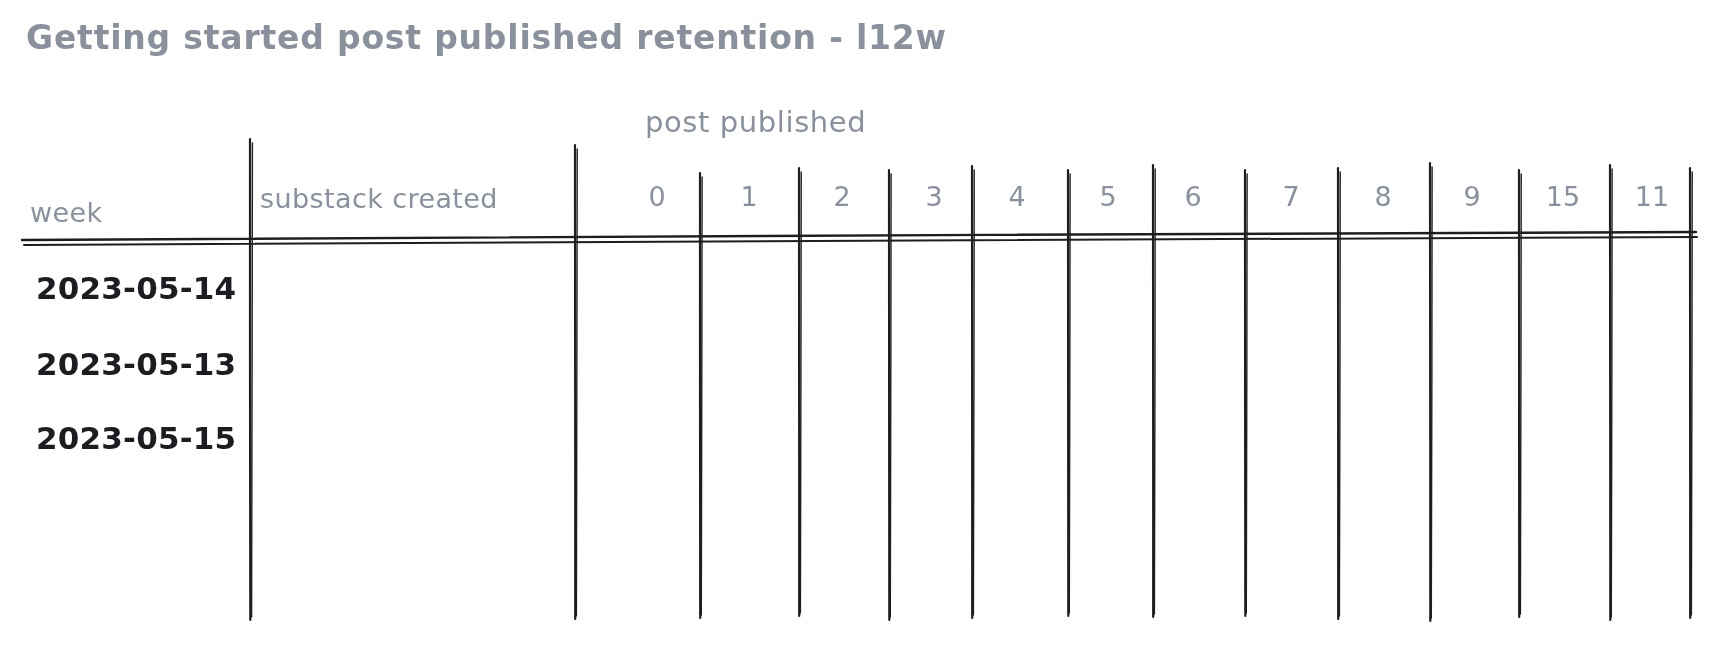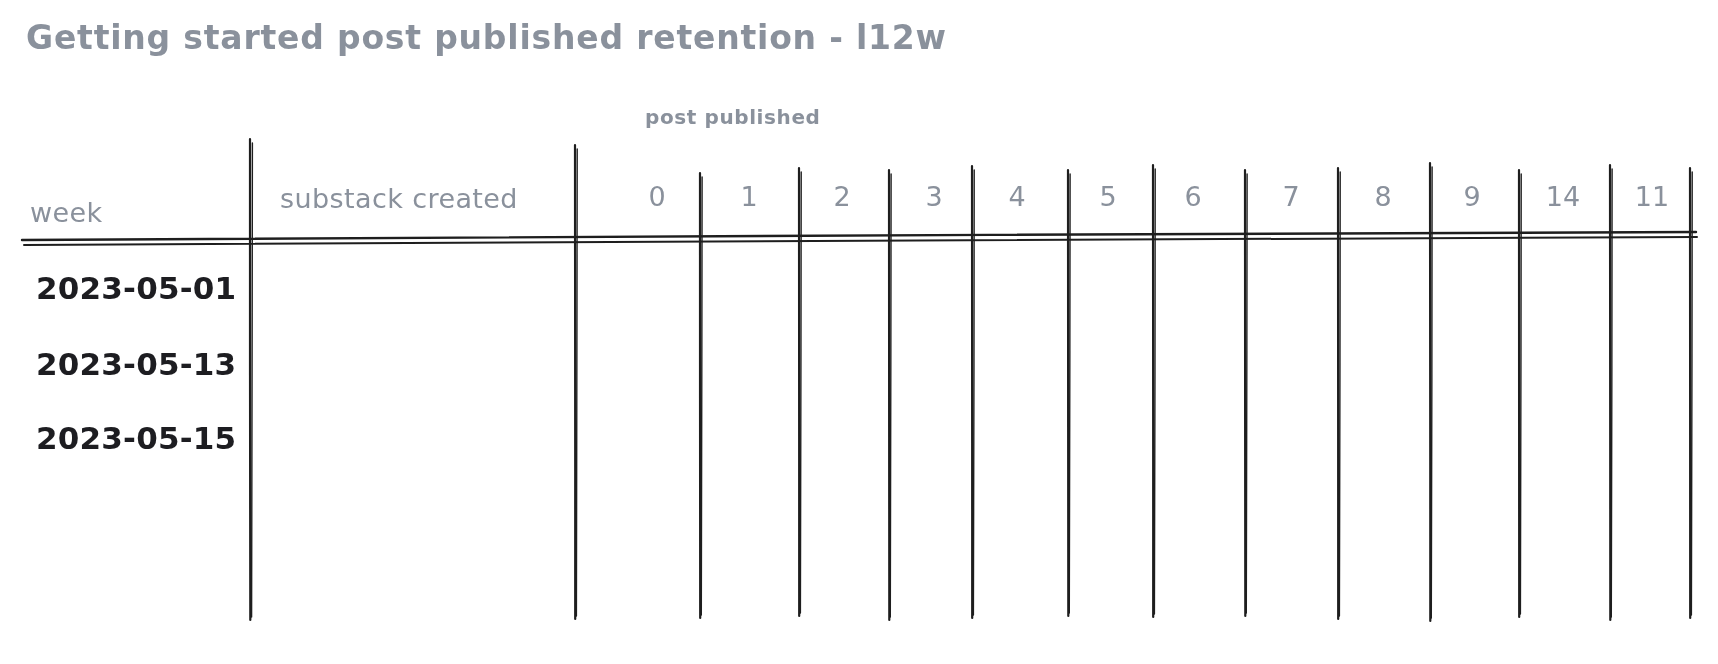--- a/index.html
+++ b/index.html
@@ -34,36 +34,35 @@
   .chart-title {
     left: 26px;
     top: 18px;
     font-size: 33px;
     font-weight: 600;
     letter-spacing: 0.8px;
   }
   .group-header {
     left: 645px;
     top: 105px;
-    font-size: 20px;
-    font-weight: 700;
+    font-size: 29px;
+    font-weight: 400;
     letter-spacing: 0.6px;
   }
   .col-header {
     top: 183px;
     font-size: 27px;
     font-weight: 500;
     letter-spacing: 0.4px;
   }
   .col-header.week { left: 30px; margin-top: 14px; }
   .col-header.substack {
     left: 248px;
     width: 262px;
     text-align: center;
-    margin-left: 20px;
   }
   .num-header {
     position: absolute;
     top: 181px;
     width: 80px;
     margin-left: -40px;
     text-align: center;
     font-size: 27px;
     font-weight: 500;
     color: #8a919c;
@@ -130,20 +129,20 @@
   <div class="num-header" style="left:657px">0</div>
   <div class="num-header" style="left:749px">1</div>
   <div class="num-header" style="left:842px">2</div>
   <div class="num-header" style="left:934px">3</div>
   <div class="num-header" style="left:1017px">4</div>
   <div class="num-header" style="left:1108px">5</div>
   <div class="num-header" style="left:1193px">6</div>
   <div class="num-header" style="left:1291px">7</div>
   <div class="num-header" style="left:1383px">8</div>
   <div class="num-header" style="left:1472px">9</div>
-  <div class="num-header" style="left:1563px">14</div>
+  <div class="num-header" style="left:1563px">15</div>
   <div class="num-header" style="left:1652px">11</div>
 
-  <div class="txt ink row-label" style="top:270px">2023-05-01</div>
+  <div class="txt ink row-label" style="top:270px">2023-05-14</div>
   <div class="txt ink row-label" style="top:346px">2023-05-13</div>
   <div class="txt ink row-label" style="top:420px">2023-05-15</div>
 
 </div>
 
 </body></html>

